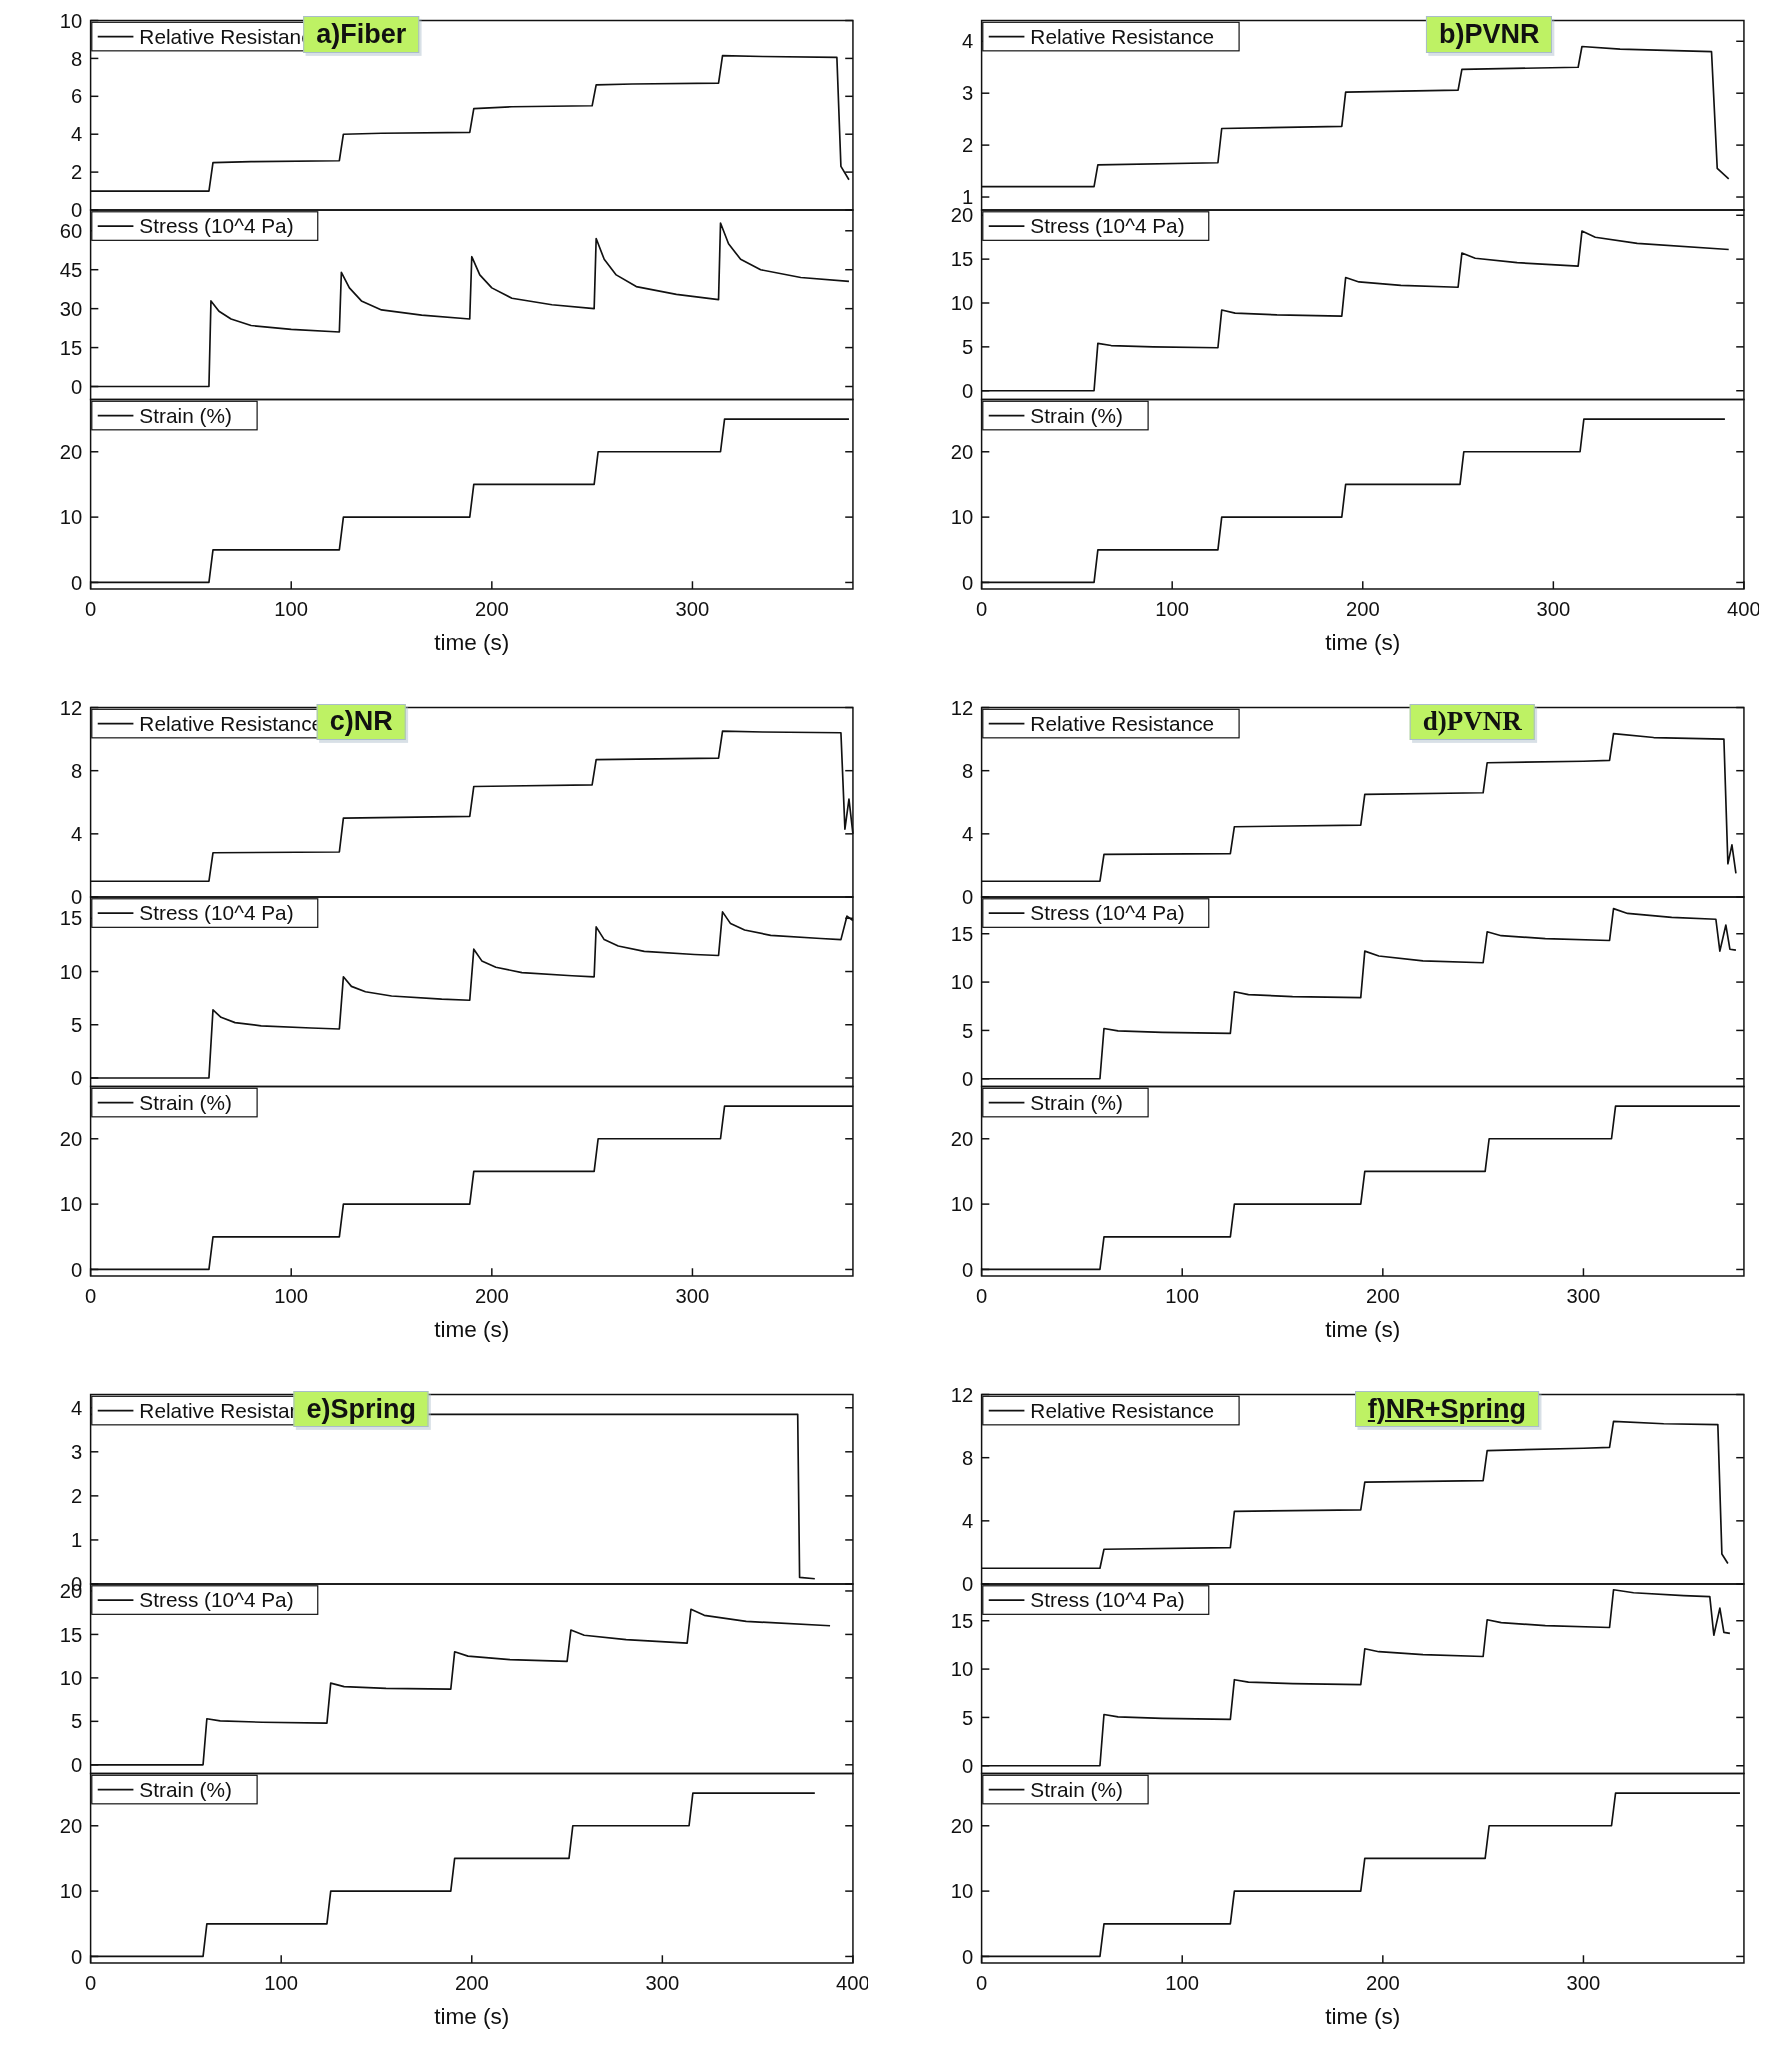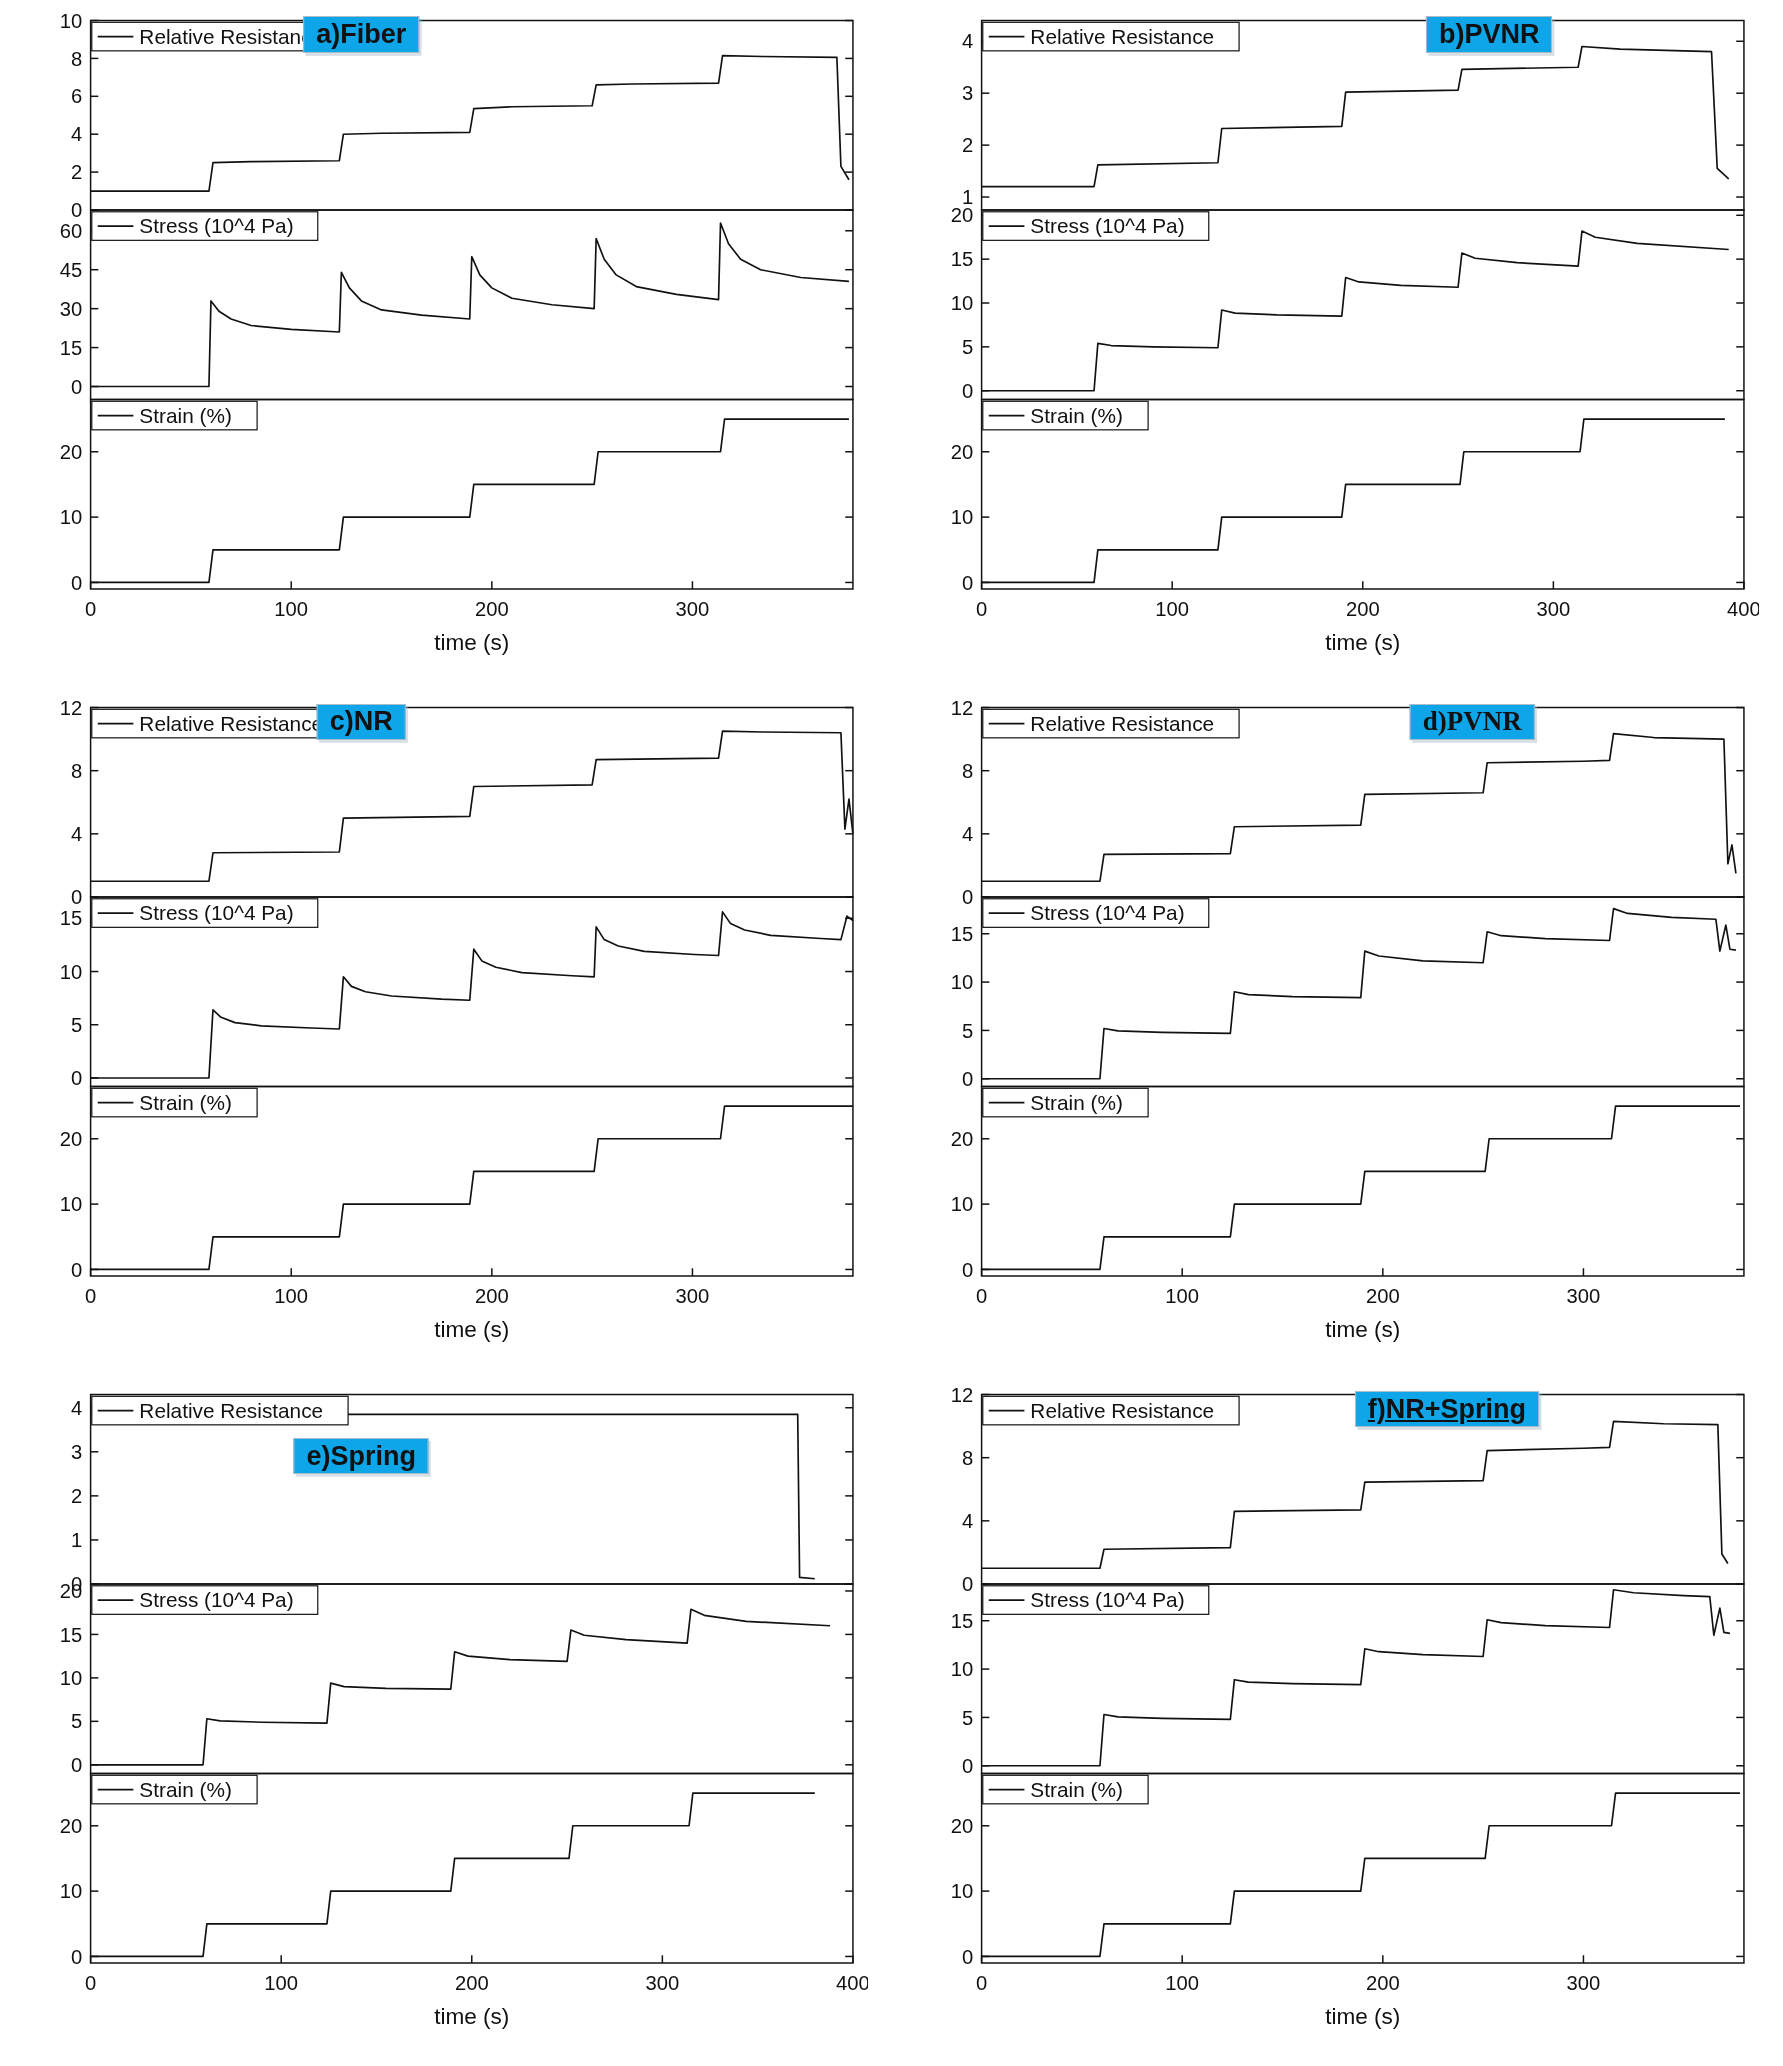--- a/index.html
+++ b/index.html
@@ -15,21 +15,21 @@
     row-gap:33px;
     padding:10.6px 23.6px 17.7px 23.6px;
     box-sizing:border-box;
     width:1783px;
   }
   .panel{position:relative;}
   .panel-title{
     position:absolute;
     top:5.9px;
     transform:translateX(-50%);
-    background:#0ea5e9;
+    background:#bef264;
     border:1.2px solid #a9bcc9;
     box-shadow:2.4px 2.9px 0 rgba(168,186,199,0.45);
     font-weight:700;
     font-size:27px;
     line-height:1.15;
     padding:1.8px 11.8px;
     white-space:nowrap;
     z-index:3;
   }
   .chart-mount{width:100%;}
@@ -309,21 +309,21 @@
           <line x1="786.7368421052631" y1="972" x2="786.7368421052631" y2="959" stroke="#111111" stroke-width="2.5"></line>
           <text x="786.7368421052631" y="1018" text-anchor="middle" font-size="34">200</text>
           <line x1="1124.1052631578948" y1="972" x2="1124.1052631578948" y2="959" stroke="#111111" stroke-width="2.5"></line>
           <text x="1124.1052631578948" y="1018" text-anchor="middle" font-size="34">300</text>
           <text x="753" y="1074" text-anchor="middle" font-size="38">time (s)</text>
         </svg>
       </div>
   </section>
 
   <section class="panel">
-    <div class="panel-title" style="left: 40%; margin-top: 47px;">e)Spring</div>
+    <div class="panel-title" style="left: 40%;">e)Spring</div>
     <div class="chart-mount">
         <svg viewBox="0 0 1420 1100">
           <rect x="112" y="16" width="1282" height="318.6666666666667" fill="none" stroke="#111111" stroke-width="2.5"></rect>
           <line x1="112" y1="334.6666666666667" x2="125" y2="334.6666666666667" stroke="#111111" stroke-width="2.5"></line>
           <line x1="1381" y1="334.6666666666667" x2="1394" y2="334.6666666666667" stroke="#111111" stroke-width="2.5"></line>
           <text x="98" y="346.6666666666667" text-anchor="end" font-size="34">0</text>
           <line x1="112" y1="260.5581395348837" x2="125" y2="260.5581395348837" stroke="#111111" stroke-width="2.5"></line>
           <line x1="1381" y1="260.5581395348837" x2="1394" y2="260.5581395348837" stroke="#111111" stroke-width="2.5"></line>
           <text x="98" y="272.5581395348837" text-anchor="end" font-size="34">1</text>
           <line x1="112" y1="186.4496124031008" x2="125" y2="186.4496124031008" stroke="#111111" stroke-width="2.5"></line>

